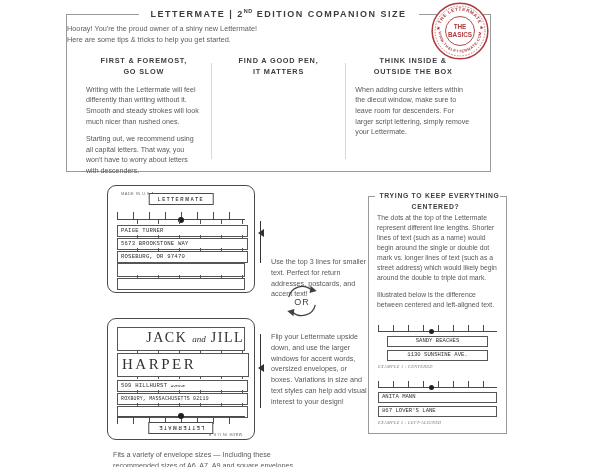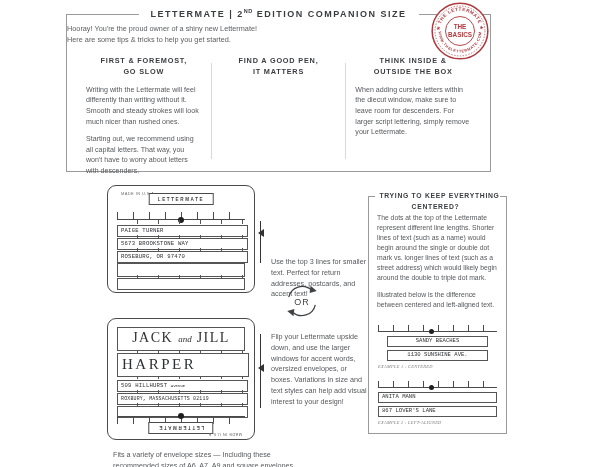--- a/index.html
+++ b/index.html
@@ -36,21 +36,21 @@
   .ruler{position:absolute;left:9px;width:128px;height:7px;border-bottom:1px solid #4a4a4a;
         background:repeating-linear-gradient(90deg,#4a4a4a 0 1px,transparent 1px 16px);}
   .ruler.flip{transform:scaleY(-1);}
   .dot{position:absolute;bottom:-3.5px;left:calc(50% - 3px);width:6px;height:6px;border-radius:50%;background:#1f1f1f;}
   .win{position:absolute;left:9px;width:126px;border:1px solid #555;background:#fff;
         font-family:"Liberation Mono",monospace;color:#2f3235;overflow:hidden;}
   .row{height:9.5px;font-size:5.6px;line-height:9.5px;padding-left:3px;letter-spacing:.2px;}
   .row .tiny{font-size:4px;letter-spacing:0;}
   .tickrow{position:absolute;left:9px;width:128px;height:3.5px;
         background:repeating-linear-gradient(90deg,transparent 0 20px,#555 20px 21px);}
-  .bigwin{text-align:center;}
+  .bigwin{text-align:right;}
   .bigwin:before,.bigwin:after{content:"";position:absolute;top:4px;width:10px;border-top:1px solid #555;}
   .bigwin:before{left:-11px;} .bigwin:after{right:-11px;}
   .names{font-family:"Liberation Serif",serif;font-size:14px;letter-spacing:1.5px;line-height:20px;}
   .names .amp{font-style:italic;font-size:9px;letter-spacing:0;}
   .harper{font-family:"Liberation Serif",serif;font-size:15px;letter-spacing:2.5px;line-height:20px;
         text-align:left;padding-left:4px;}
 
   
   .note{position:absolute;font-size:7.2px;line-height:1.5;color:#55585c;}
   #note-top{left:271px;top:219px;width:99px;margin-top:38px;}

